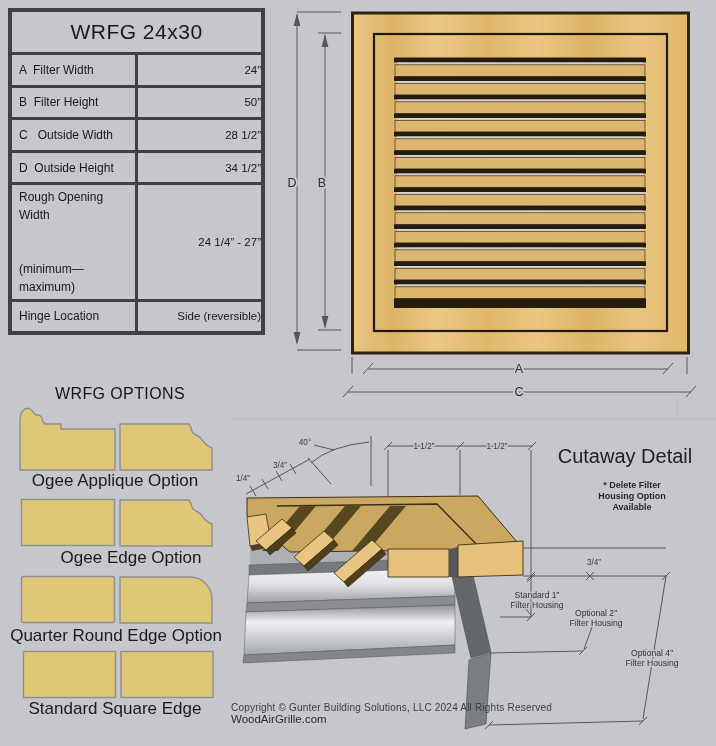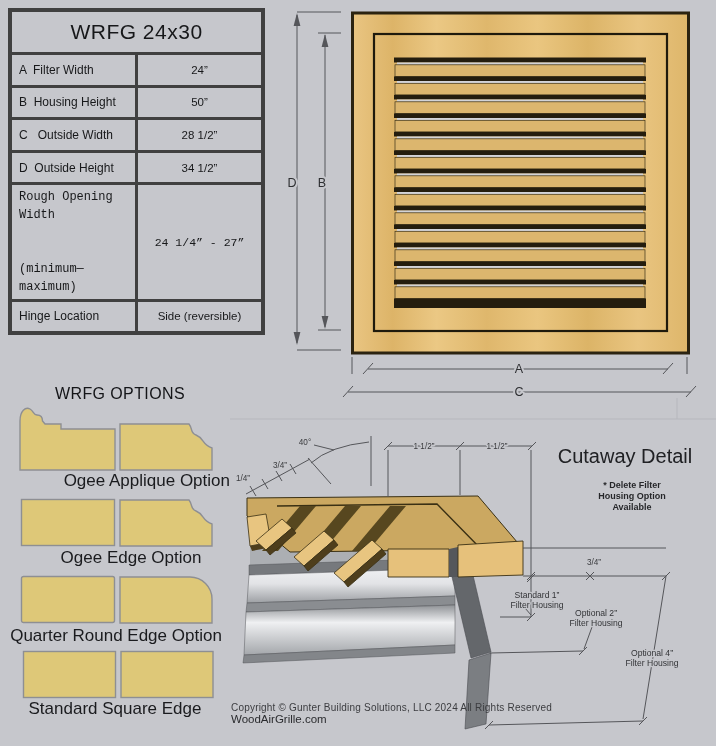--- a/index.html
+++ b/index.html
@@ -7,22 +7,22 @@
   .canvas{position:relative;width:716px;height:746px;background:#C6C7CC;overflow:hidden;}
 
   
   .spec-table{position:absolute;left:8px;top:8px;width:257px;height:327px;
     border-collapse:collapse;table-layout:fixed;}
   .spec-table, .spec-table td{border:3px solid #404040;}
   .spec-table{border-width:4px;}
   .spec-table td{padding:0;color:#17181A;background:transparent;vertical-align:middle;}
   .spec-title{font-size:21px;text-align:center;height:38px;letter-spacing:.5px;}
   td.lbl{font-size:12px;padding-left:7px;white-space:pre-wrap;line-height:1.5;}
-  td.val{font-size:11.5px;text-align:center;width:106px;}
-  tr.r-s{height:31px;} tr.r-t{height:50px;font-family:Liberation Mono, monospace;}
+  td.val{font-size:11.5px;text-align:right;width:106px;}
+  tr.r-s{height:31px;} tr.r-t{height:50px;}
 
   
   .edge-title{position:absolute;left:20px;top:385px;width:200px;text-align:center;
     font-size:16px;color:#141518;letter-spacing:.4px;}
   .edge-label{position:absolute;width:230px;text-align:center;font-size:17px;color:#1A1B1E;}
   .edge-svg{position:absolute;}
   .edge-shape{fill:#DEC878;stroke:#8E8F93;stroke-width:1.4;}
 
   
   .dim{stroke:#55565A;stroke-width:1;fill:none;}
@@ -44,21 +44,21 @@
   <table class="spec-table">
     <tbody>
         <tr>
           <td class="spec-title" colspan="2">WRFG 24x30</td>
         </tr>
     <tr class="r-s">
       <td class="lbl"><div>A  Filter Width</div></td>
       <td class="val">24”</td>
         </tr>
     <tr class="r-s">
-      <td class="lbl"><div>B  Housing Height</div></td>
+      <td class="lbl"><div>B  Filter Height</div></td>
       <td class="val">50”</td>
         </tr>
     <tr class="r-s">
       <td class="lbl"><div>C   Outside Width</div></td>
       <td class="val">28 1/2”</td>
         </tr>
     <tr class="r-s">
       <td class="lbl"><div>D  Outside Height</div></td>
       <td class="val">34 1/2”</td>
         </tr>
@@ -170,21 +170,21 @@
       <text class="dletter" x="519" y="396" text-anchor="middle">C</text>
     </g>
   </svg>
 
   <div class="edge-title">WRFG OPTIONS</div>
 
   <svg class="edge-svg" style="left:18px;top:404px;" width="198" height="68">
     <path class="edge-shape" d="M2,66 L2,17 C2,7 7.5,2.5 12,5 C16,7.3 15,11 19,11 C23,11 24.5,14 24.5,17 L27,20 L43,20 L43,25 L97,25 L97,66 Z"></path>
     <path class="edge-shape" transform="translate(102,19)" d="M0,47 L0,1 L69,1 C73,6 70,10 76,12 C84,15 82,22 92,25 L92,47 Z"></path>
   </svg>
-  <div class="edge-label" style="left:0;top:471px;text-align:right;">Ogee Applique Option</div>
+  <div class="edge-label" style="left:0;top:471px;">Ogee Applique Option</div>
 
   <svg class="edge-svg" style="left:20px;top:498px;" width="196" height="50">
     <rect class="edge-shape" x="1.5" y="1.5" width="93" height="46"></rect>
     <path class="edge-shape" transform="translate(100,1)" d="M0,47 L0,1 L69,1 C73,6 70,10 76,12 C84,15 82,22 92,25 L92,47 Z"></path>
   </svg>
   <div class="edge-label" style="left:16px;top:548px;">Ogee Edge Option</div>
 
   <svg class="edge-svg" style="left:20px;top:575px;" width="196" height="50">
     <rect class="edge-shape" x="1.5" y="1.5" width="93" height="46" rx="2"></rect>
     <path class="edge-shape" transform="translate(100,1)" d="M0,47 L0,1 L70,1 A22,22 0 0 1 92,23 L92,47 Z"></path>

